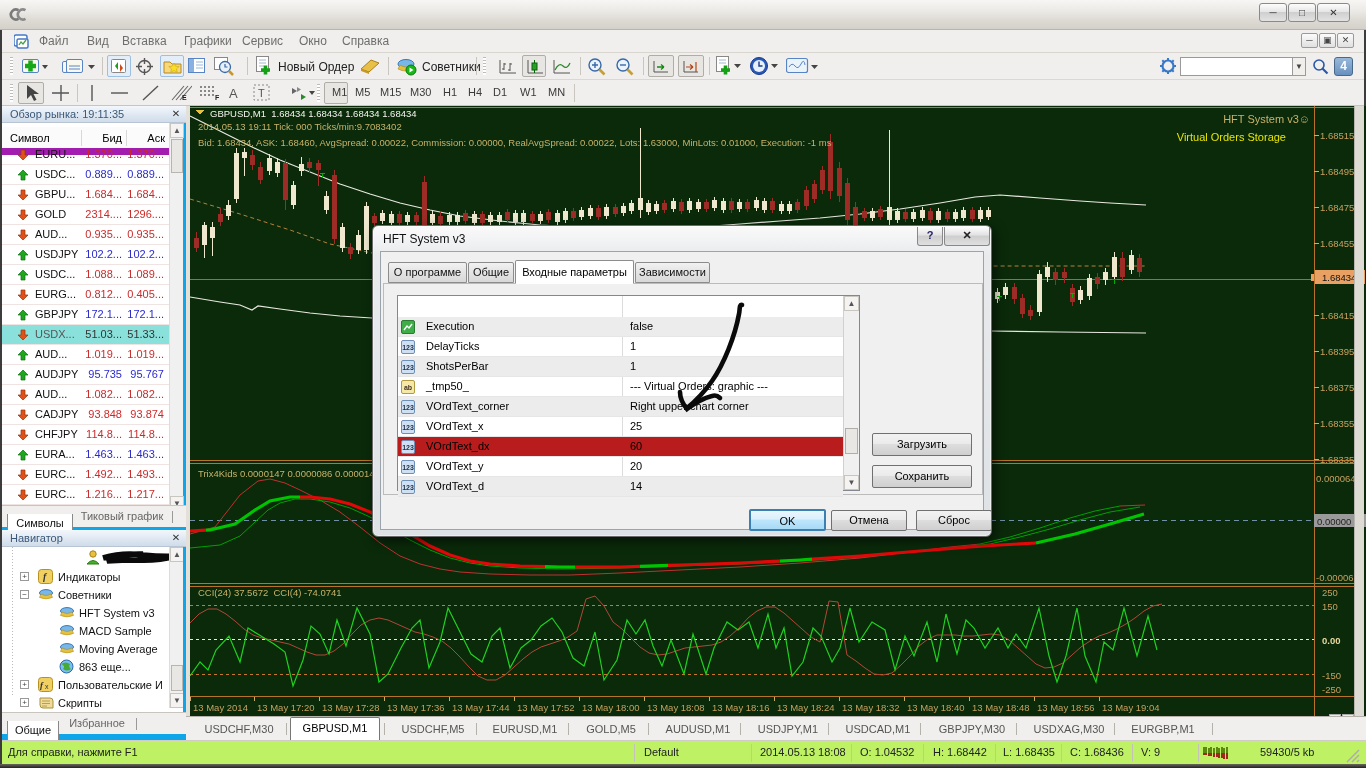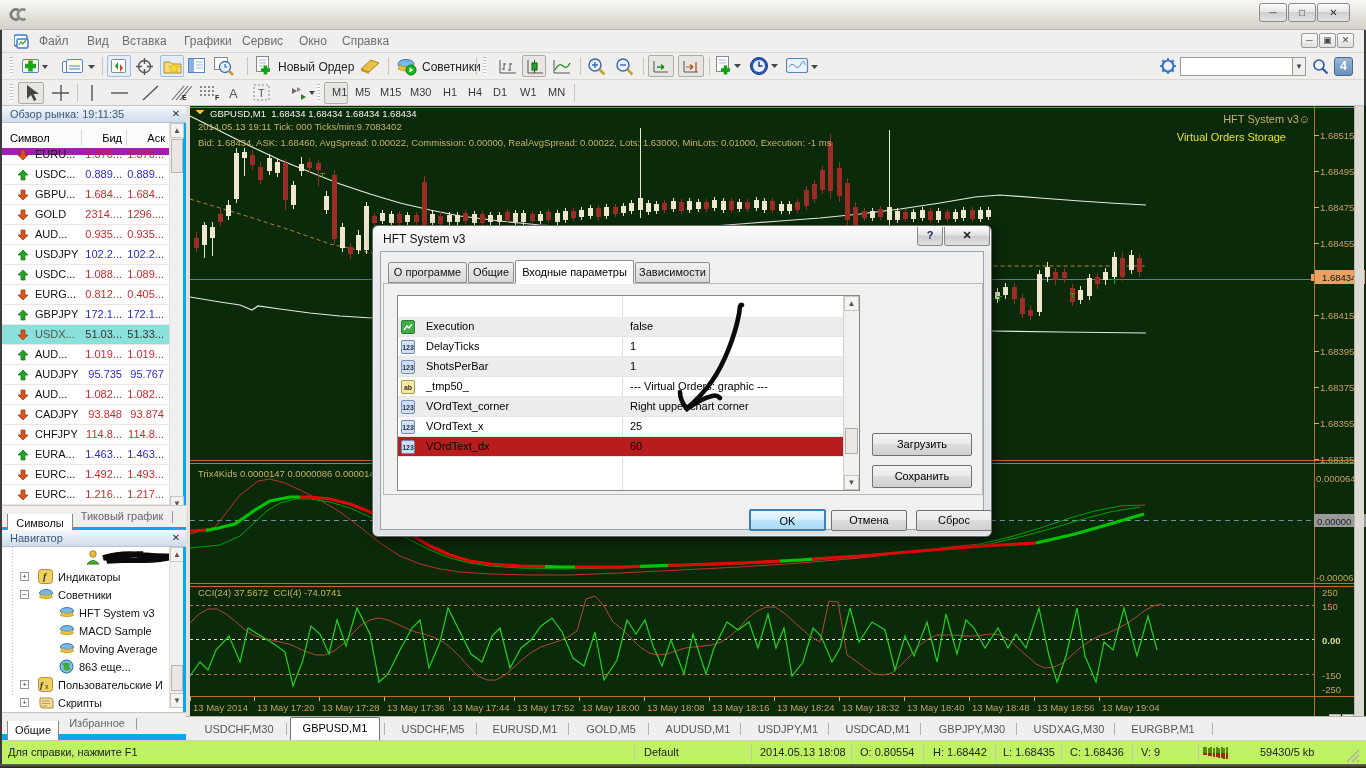--- a/index.html
+++ b/index.html
@@ -885,21 +885,21 @@
       <div class="ctsep" style="left:928px"></div>
       <div class="ctsep" style="left:1026px"></div>
     </div>
     <div id="statusbar">
       <div class="sitem" style="left:6px">Для справки, нажмите F1</div>
       <div class="ssep" style="left:632px"></div>
       <div class="sitem" style="left:642px">Default</div>
       <div class="ssep" style="left:749px"></div>
       <div class="sitem" style="left:758px">2014.05.13 18:08</div>
       <div class="ssep" style="left:849px"></div>
-      <div class="sitem" style="left:858px">O: 0.80554</div>
+      <div class="sitem" style="left:858px">O: 1.04532</div>
       <div class="ssep" style="left:921px"></div>
       <div class="sitem" style="left:931px">H: 1.68442</div>
       <div class="ssep" style="left:993px"></div>
       <div class="sitem" style="left:1001px">L: 1.68435</div>
       <div class="ssep" style="left:1059px"></div>
       <div class="sitem" style="left:1068px">C: 1.68436</div>
       <div class="ssep" style="left:1130px"></div>
       <div class="sitem" style="left:1139px">V: 9</div>
       <div class="ssep" style="left:1196px"></div>
       <svg class="icon" style="left:1201px;top:5px" width="28" height="14">
@@ -993,20 +993,30 @@
           <div class="drow" style="top:121px;border-bottom:1px solid #e6e6e6">
             <span class="ricon i123">123</span>
             <span class="nm">VOrdText_x</span>
             <span class="vl">25</span>
           </div>
           <div class="drow" style="top:141px;background:#b91c1c;border-bottom:1px solid #e6e6e6">
             <span class="ricon i123">123</span>
             <span class="nm">VOrdText_dx</span>
             <span class="vl">60</span>
           </div>
+          <div class="drow" style="top:161px;border-bottom:1px solid #e6e6e6">
+            <span class="ricon i123">123</span>
+            <span class="nm">VOrdText_y</span>
+            <span class="vl">20</span>
+          </div>
+          <div class="drow" style="top:181px;background:#ececec;border-bottom:1px solid #e6e6e6">
+            <span class="ricon i123">123</span>
+            <span class="nm">VOrdText_d</span>
+            <span class="vl">14</span>
+          </div>
           <div class="dsb">
             <div class="sbbtn" style="left:0;top:0;width:15px">▲</div>
             <div style="position:absolute;left:1px;top:132px;width:13px;height:26px;background:#e8e7e4;border:1px solid #b0ada8"></div>
             <div class="sbbtn" style="left:0;top:179px;width:15px">▼</div>
           </div>
         </div>
         <div class="wbtn" style="left:491px;top:181px;width:100px;height:23px;line-height:21px">Загрузить</div>
         <div class="wbtn" style="left:491px;top:213px;width:100px;height:23px;line-height:21px">Сохранить</div>
         <div class="wbtn" style="left:368px;top:257px;width:77px;height:22px;line-height:20px;border:2px solid #3c7fb1;background:linear-gradient(180deg,#eaf6fd,#d9f0fc 45%,#bee6fd 50%,#a7d9f5)">OK</div>
         <div class="wbtn" style="left:450px;top:258px;width:76px;height:21px;line-height:19px">Отмена</div>

